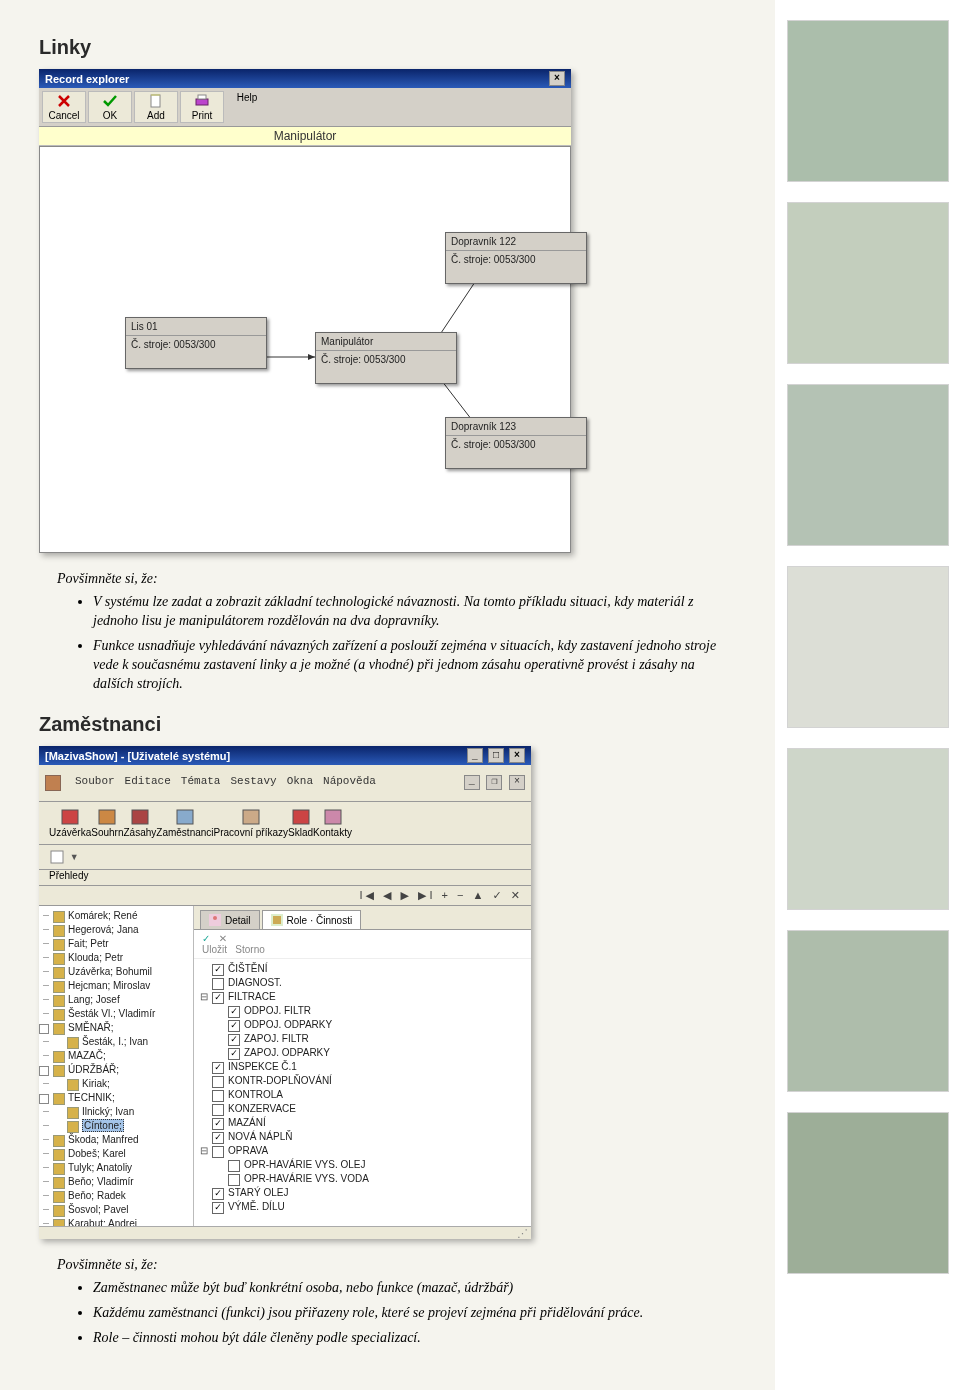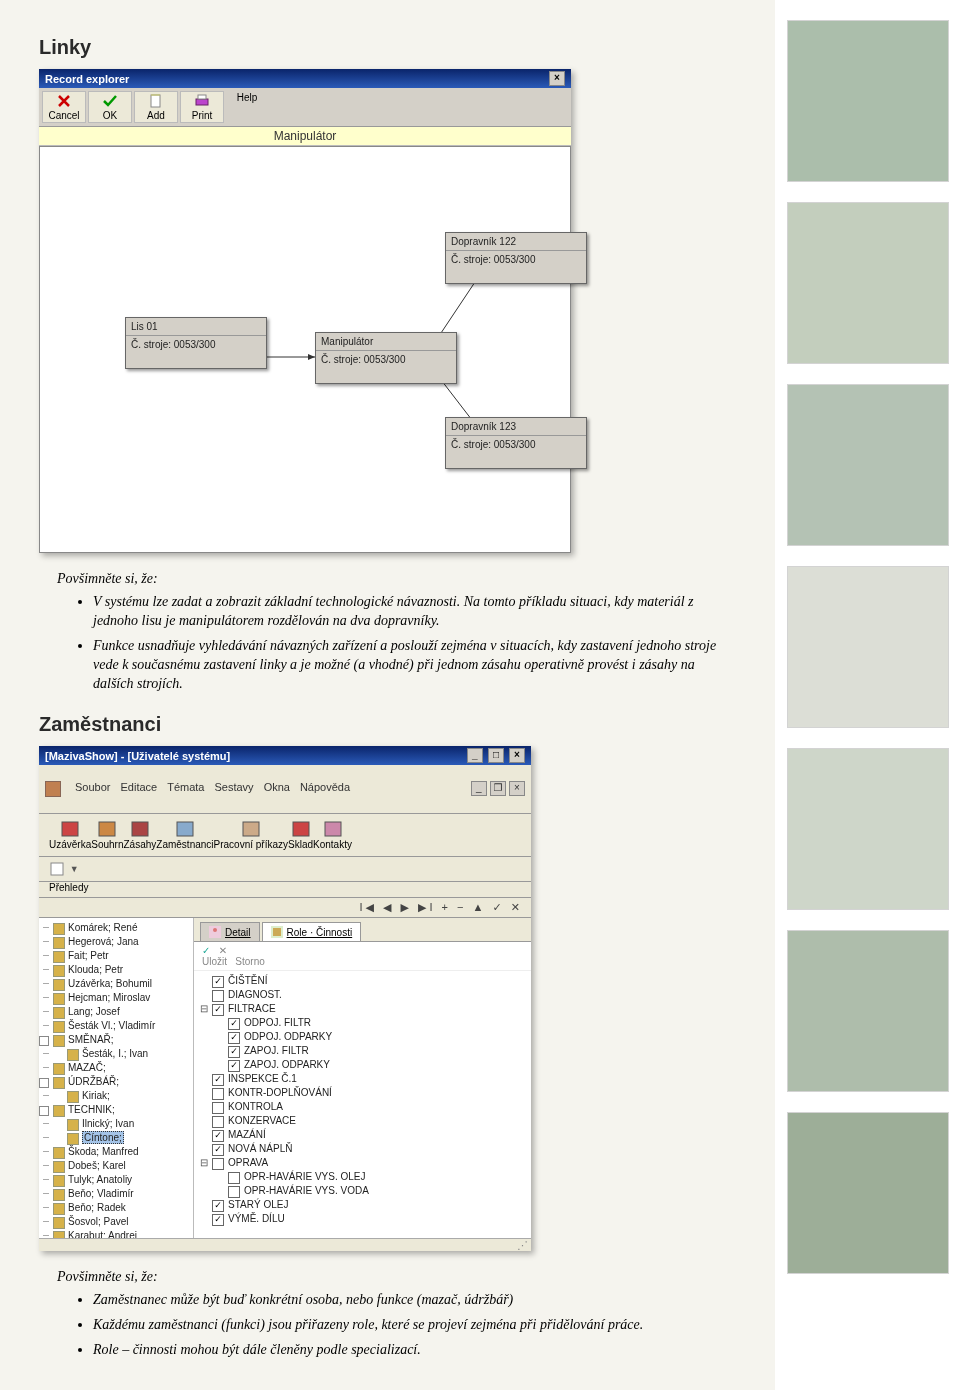--- a/index.html
+++ b/index.html
@@ -130,25 +130,26 @@
   .win2 {
     width: 492px;
     margin: 4px 0 0 14px;
     box-shadow: 3px 3px 6px rgba(0,0,0,0.3);
     background: #d4d0c8;
     font-family: "Tahoma", sans-serif;
     font-size: 11px;
   }
   .menubar {
     font-size:11px;
-    padding:16px 6px;
+    padding:10px 6px;
     display:flex;gap:10px;
     background:#ece9d8;
     border-bottom:1px solid #999;
     color:#333;
+    font-family:Liberation Mono, monospace;
   }
   .menubar .app-icon{width:14px;height:14px;background:#c08050;border:1px solid #865;display:inline-block;margin-right:4px;}
   .lgtoolbar{
     display:flex;padding:6px 10px;border-bottom:1px solid #999;background:#ece9d8;font-size:10px;
     align-items:flex-end;
   }
   .lgtoolbar .itm{display:flex;flex-direction:column;align-items:center;gap:1px;}
   .lgtoolbar .ico{width:20px;height:18px;}
   .subbar{padding:4px 10px;border-bottom:1px solid #999;background:#ece9d8;font-size:10px;display:flex;align-items:center;gap:4px;}
   .navbar{padding:3px 8px;border-bottom:1px solid #999;background:#ece9d8;font-size:11px;letter-spacing:3px;color:#444;text-align:right;}
@@ -158,21 +159,21 @@
     background:#fff;color:#222;
   }
   .treecol .row{white-space:nowrap;padding:0 0 0 12px;line-height:14px;position:relative;}
   .treecol .row::before{content:"";position:absolute;left:2px;top:6px;width:6px;height:1px;background:#aaa;}
   .treecol .row.exp::after{content:"";position:absolute;left:-2px;top:3px;width:8px;height:8px;border:1px solid #888;background:#fff;font-size:8px;}
   .treecol .row .pin{display:inline-block;width:10px;height:10px;background:#d6b24a;border:1px solid #997;vertical-align:middle;margin-right:3px;}
   .treecol .row.sel span.txt{background:#a4c4e8;border:1px dotted #333;padding:0 1px;}
   .treecol .row.level2{padding-left:26px;}
 
   .rightpane{flex:1;display:flex;flex-direction:column;}
-  .tabs{display:flex;padding:4px 6px 0 6px;gap:2px;border-bottom:1px solid #999;background:#ece9d8;font-size:10px;text-decoration:underline;}
+  .tabs{display:flex;padding:4px 6px 0 6px;gap:2px;border-bottom:1px solid #999;background:#ece9d8;font-size:10px;}
   .tab{padding:3px 8px;border:1px solid #999;border-bottom:none;background:#d4d0c8;display:flex;align-items:center;gap:4px;}
   .tab.active{background:#fff;}
   .tabico{width:12px;height:12px;}
   .rolebar{padding:3px 8px;border-bottom:1px solid #eee;font-size:10px;color:#888;}
   .rolebar .ck{color:#2a9;}
   .checklist{padding:3px 6px;font-size:10px;color:#222;overflow:hidden;}
   .checklist .r{white-space:nowrap;line-height:14px;padding-left:12px;position:relative;}
   .checklist .r.level2{padding-left:28px;}
   .checklist .r .box{display:inline-block;width:10px;height:10px;border:1px solid #666;background:#fff;vertical-align:middle;margin-right:4px;text-align:center;font-size:9px;line-height:9px;color:#000;}
   .checklist .r.exp::before{content:"⊟";position:absolute;left:0;top:0;font-size:10px;color:#555;}

